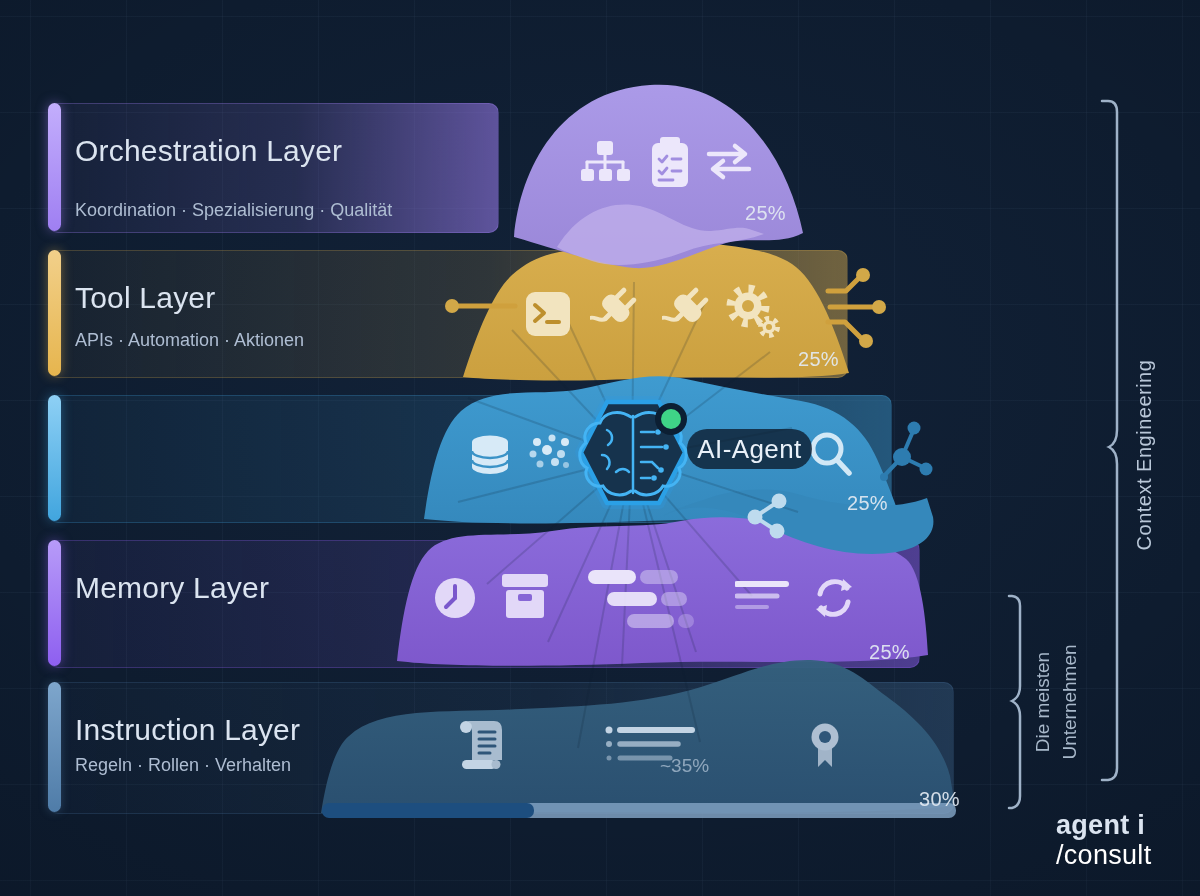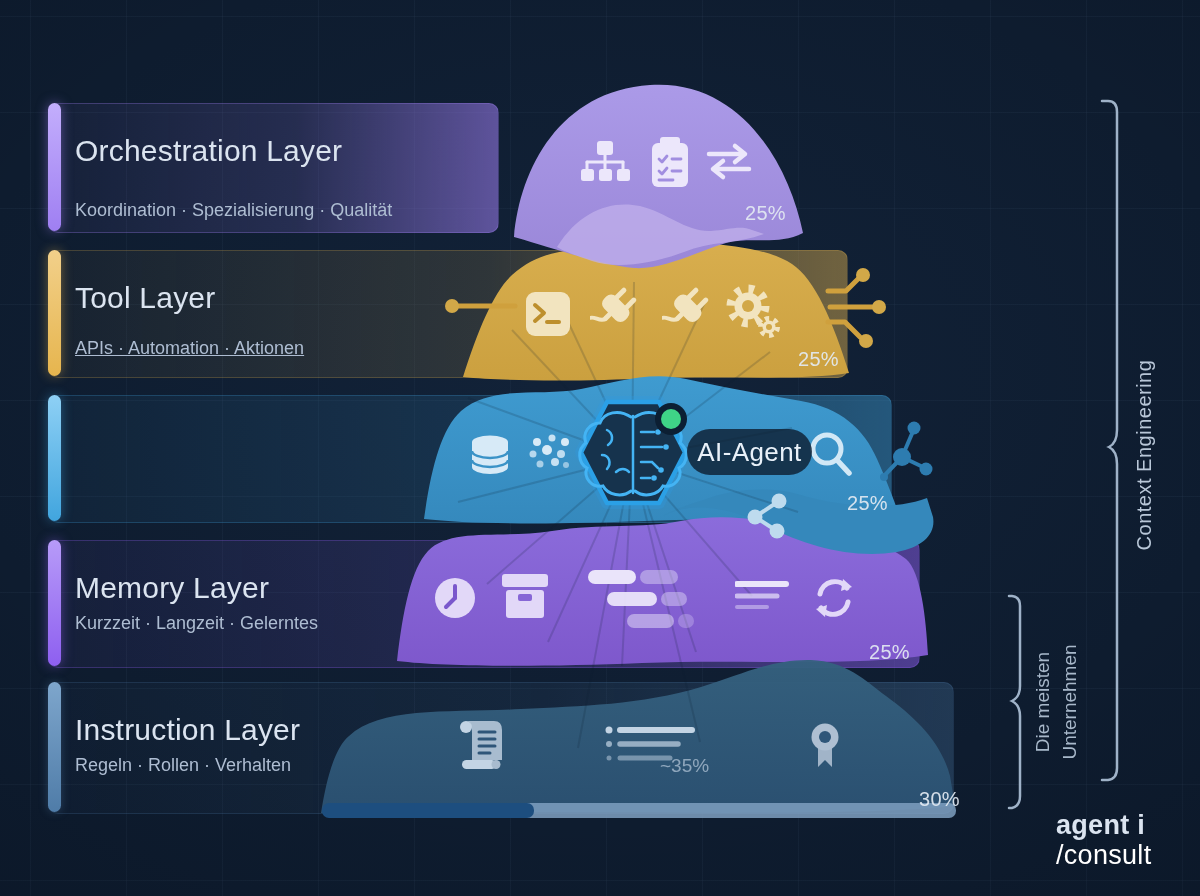--- a/index.html
+++ b/index.html
@@ -37,36 +37,36 @@
   .p2{width:798px;background:linear-gradient(90deg,rgba(230,181,78,.04),rgba(230,181,78,.14) 55%,rgba(230,181,78,.45));border:1px solid rgba(230,181,78,.22);}
   .p3{width:842px;background:linear-gradient(90deg,rgba(65,165,222,.05),rgba(65,165,222,.14) 55%,rgba(65,165,222,.42));border:1px solid rgba(65,165,222,.25);}
   .p4{width:870px;background:linear-gradient(90deg,rgba(142,95,240,.06),rgba(142,95,240,.16) 55%,rgba(142,95,240,.50));border:1px solid rgba(142,95,240,.28);}
   .p5{width:904px;background:linear-gradient(90deg,rgba(79,124,168,.04),rgba(79,124,168,.10) 55%,rgba(79,124,168,.30));border:1px solid rgba(79,124,168,.22);}
   .b1{background:linear-gradient(#c3aefc,#9f7ff2);box-shadow:0 0 12px rgba(159,127,242,.5);}
   .b2{background:linear-gradient(#f2d08a,#e6b54e);box-shadow:0 0 12px rgba(230,181,78,.45);}
   .b3{background:linear-gradient(#8ed0f5,#41a5de);box-shadow:0 0 12px rgba(65,165,222,.45);}
   .b4{background:linear-gradient(#b79bf8,#8e5ff0);box-shadow:0 0 12px rgba(142,95,240,.5);}
   .b5{background:linear-gradient(#7ea6cc,#4f7ca8);box-shadow:0 0 10px rgba(79,124,168,.4);}
   .t1{top:134px;} .s1{top:176px;margin-top:24px;}
-  .t2{top:281px;} .s2{top:338px;text-decoration:underline;}
+  .t2{top:281px;} .s2{top:330px;}
   .t3{top:426px;} .s3{top:468px;}
   .t4{top:571px;} .s4{top:613px;}
   .t5{top:713px;text-align:center;} .s5{top:755px;}
 
   .art{position:absolute;left:0;top:0;z-index:4;pointer-events:none;}
   .icon{position:absolute;z-index:6;pointer-events:none;}
 
   .pct{
     position:absolute;z-index:7;font-size:20px;color:#e3eaf2;opacity:.92;
     letter-spacing:.3px;white-space:nowrap;
   }
   .pct-note{position:absolute;z-index:7;font-size:19px;color:rgba(180,198,216,.72);white-space:nowrap;}
 
   .hub-pill{
-    position:absolute;left:687px;top:429px;width:125px;height:46px;z-index:6;
+    position:absolute;left:687px;top:429px;width:125px;height:40px;z-index:6;
     background:rgba(11,26,44,.78);border-radius:23px;
     display:flex;align-items:center;justify-content:center;
     font-size:26px;color:#e9f1f9;letter-spacing:.4px;
   }
   .vtext{
     position:absolute;z-index:7;transform:rotate(-90deg);transform-origin:center;
     text-align:center;white-space:nowrap;
   }
   .ctx-label{left:986px;top:442px;width:320px;height:26px;font-size:20px;color:#b9c7d8;letter-spacing:.5px;}
   .most-label{left:941px;top:675px;width:230px;height:54px;font-size:19px;color:#a8b8ca;line-height:27px;}
@@ -91,21 +91,20 @@
   <div class="accent-bar r2 b2"></div>
   <div class="accent-bar r3 b3"></div>
   <div class="accent-bar r4 b4"></div>
   <div class="accent-bar r5 b5"></div>
 
   <div class="layer-title t1">Orchestration Layer</div>
   <div class="layer-sub s1">Koordination · Spezialisierung · Qualität</div>
   <div class="layer-title t2">Tool Layer</div>
   <div class="layer-sub s2">APIs · Automation · Aktionen</div>
   <div class="layer-title t4">Memory Layer</div>
-  <div class="layer-sub s4">Kurzzeit · Langzeit · Gelerntes</div>
   <div class="layer-title t5">Instruction Layer</div>
   <div class="layer-sub s5">Regeln · Rollen · Verhalten</div>
 
   <svg class="art" width="1200" height="896" viewBox="0 0 1200 896">
     <defs>
       <linearGradient id="gOrch" x1="0" y1="0" x2="0" y2="1">
         <stop offset="0" stop-color="#ab9ae8"></stop>
           <stop offset="1" stop-color="#9a87d8"></stop>
       </linearGradient>
       <linearGradient id="gGold" x1="0" y1="0" x2="0" y2="1">

